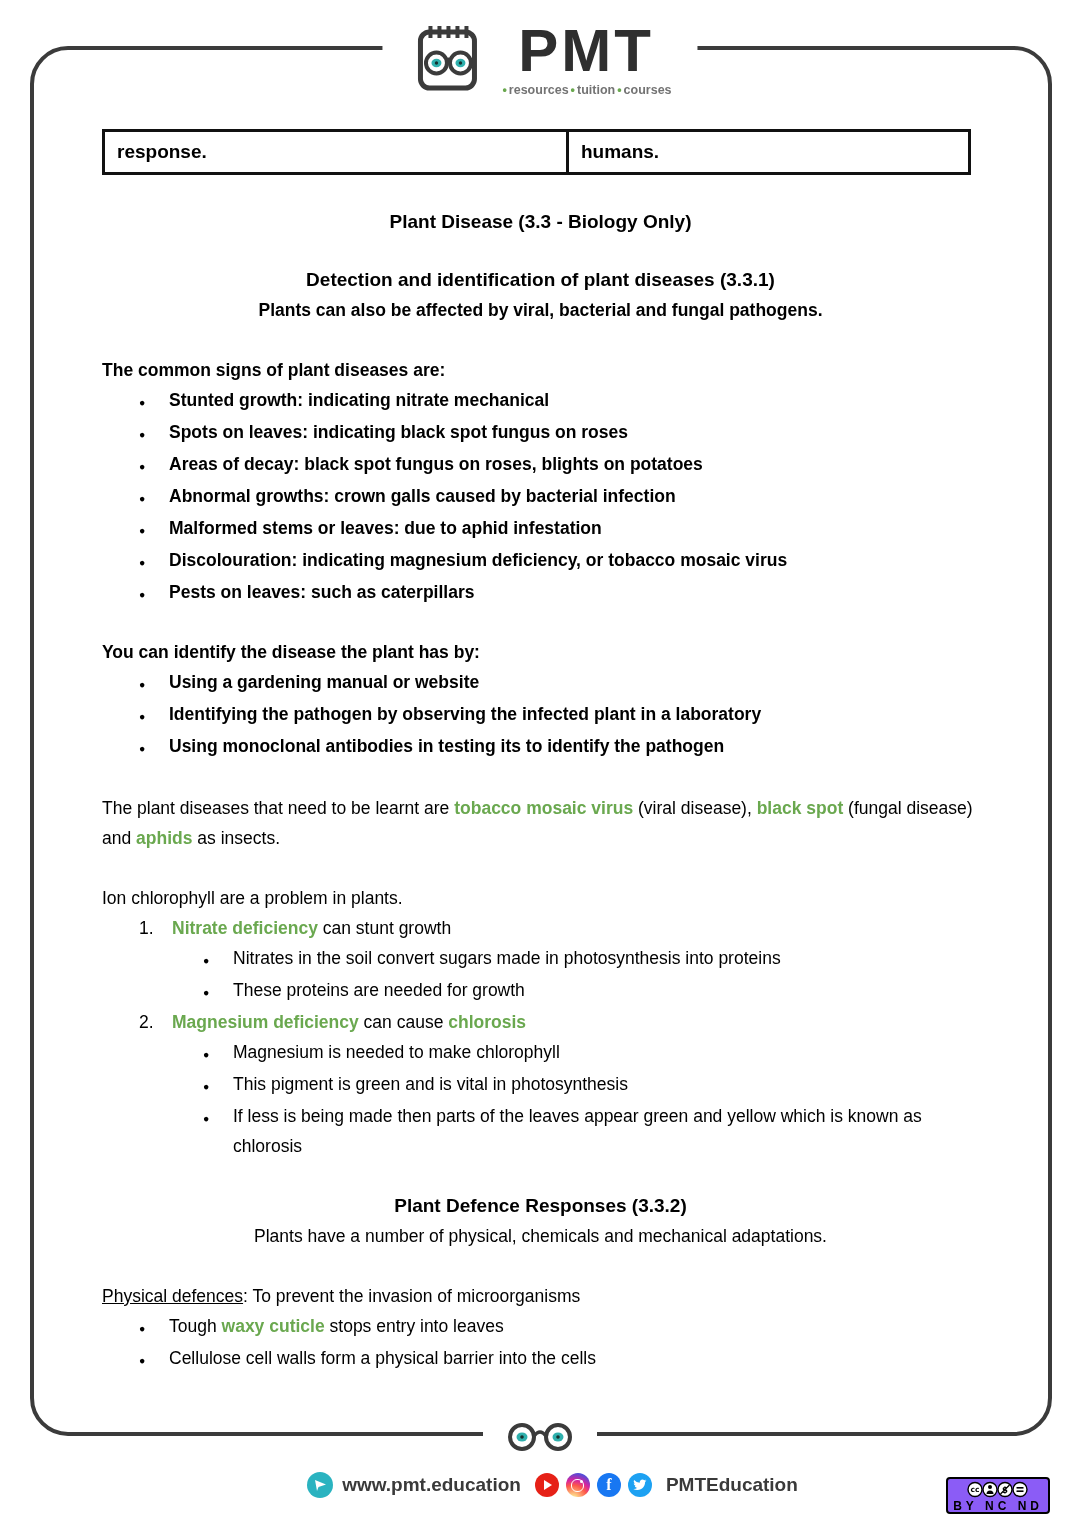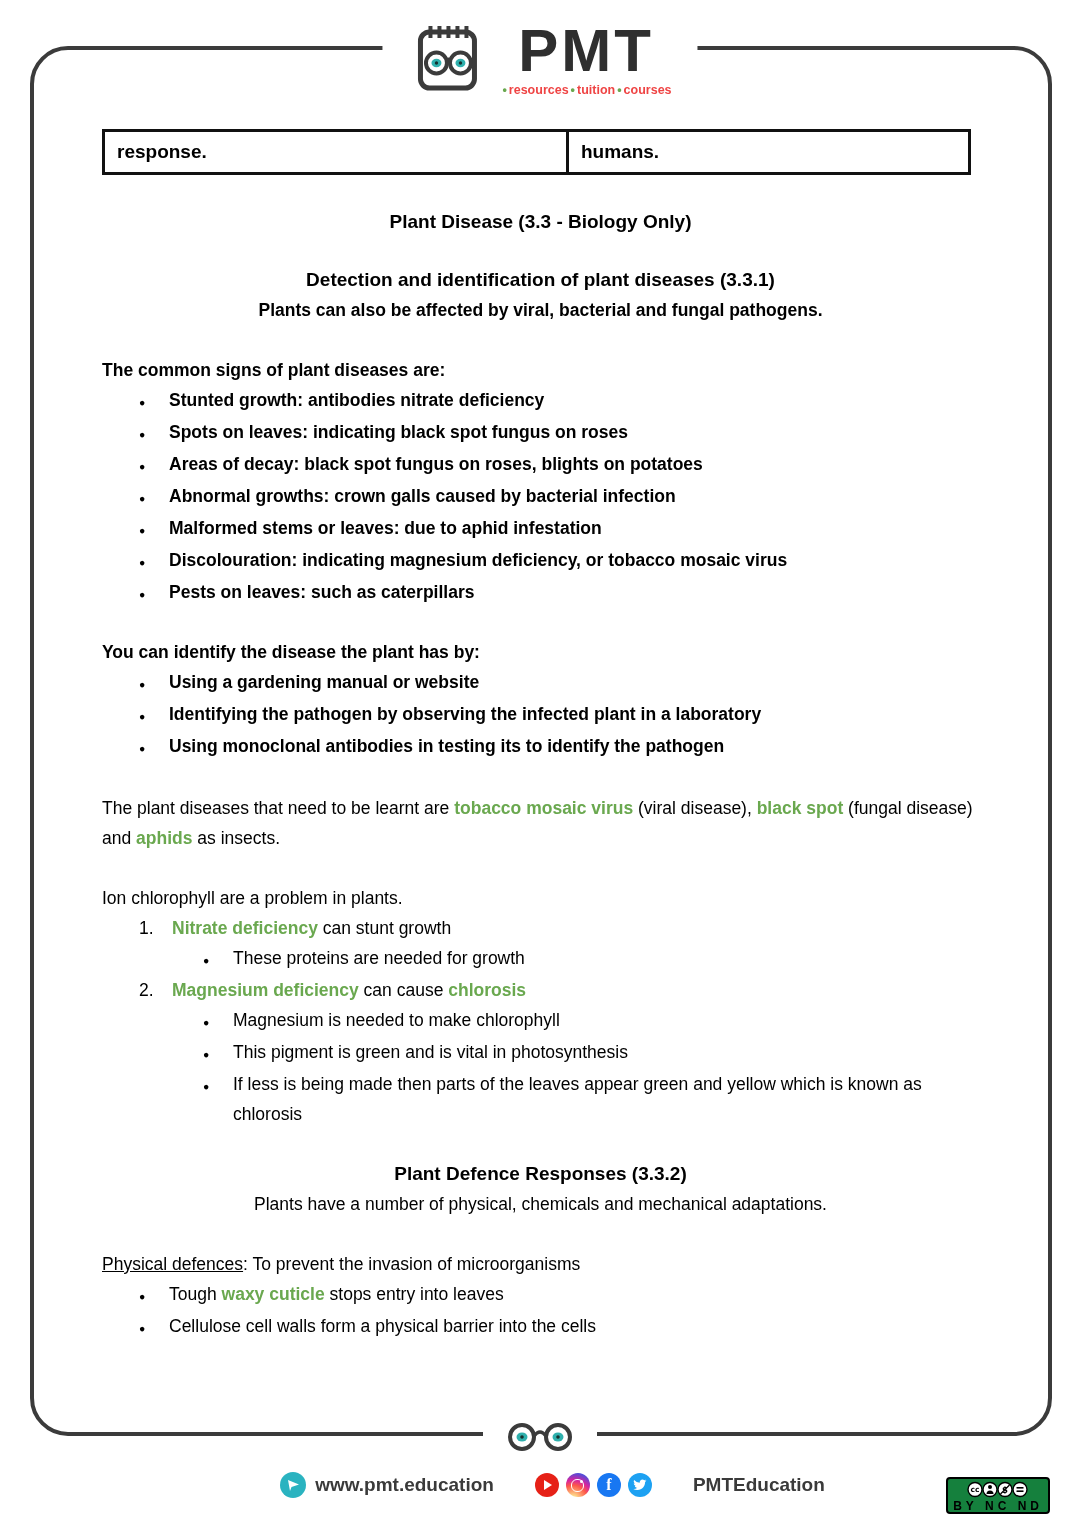--- a/index.html
+++ b/index.html
@@ -12,21 +12,21 @@
     position:absolute;left:30px;top:46px;width:1022px;height:1390px;
     border:4px solid #3b3b3b;border-radius:38px;box-sizing:border-box;
   }
   
   .logo{
     position:absolute;left:50%;top:16px;transform:translateX(-50%);
     display:flex;align-items:center;gap:12px;background:#fff;padding:0 26px;z-index:3;
   }
   .logo-right{display:flex;flex-direction:column;align-items:center;}
   .logo-title{font-size:60px;font-weight:700;color:#2f2f2f;letter-spacing:3px;line-height:1.05;}
-  .logo-tagline{display:flex;align-items:center;font-size:12.5px;font-weight:700;color:#ef4444;margin-top:1px;}
+  .logo-tagline{display:flex;align-items:center;font-size:12.5px;font-weight:700;color:#737373;margin-top:1px;}
   .tdot{color:#6aa84f;margin:0 2px;}
   .tdot::before{content:"•";}
   
   .top-table{position:absolute;left:102px;top:129px;width:869px;border-collapse:collapse;z-index:2;background:#fff;padding-left:8px;}
   .top-table td{border:3px solid #111;font-weight:700;font-size:19px;padding:9px 12px;}
   .top-table td:first-child{width:437px;}
   
   .content{position:absolute;left:102px;top:207px;width:877px;font-size:17.5px;line-height:30px;z-index:1;}
   .center{text-align:center;}
   .bold{font-weight:700;}
@@ -41,37 +41,37 @@
   .row .mk::before{content:"●";font-size:10.5px;}
   .row .mknum{flex:0 0 33px;}
   .row .tx{flex:1;}
   .l1{padding-left:37px;}
   .l2{padding-left:101px;}
   
   .bottom-glasses{position:absolute;left:50%;top:1419px;transform:translateX(-50%);background:#fff;padding:0 14px;z-index:3;line-height:0;}
   
   .footer{
     position:absolute;left:0;right:0;top:1472px;display:flex;justify-content:center;
-    align-items:center;gap:41px;font-size:19px;font-weight:700;color:#3a3a3a;z-index:2;padding-left:25px;
+    align-items:center;gap:14px;font-size:19px;font-weight:700;color:#3a3a3a;z-index:2;padding-left:25px;
   }
   .site{display:flex;align-items:center;gap:9px;cursor:pointer;}
   .socials{display:flex;align-items:center;gap:7px;}
   .soc{width:24px;height:24px;border-radius:50%;display:flex;align-items:center;justify-content:center;position:relative;cursor:pointer;}
   .yt{background:#e62117;}
   .yt::before{content:"";width:0;height:0;border-left:8px solid #fff;border-top:5px solid transparent;border-bottom:5px solid transparent;margin-left:2px;}
   .ig{background:radial-gradient(circle at 30% 110%,#fdf497 5%,#fd5949 45%,#d6249f 62%,#285aeb 92%);}
   .ig::before{content:"";position:absolute;inset:5.5px;border:1.8px solid #fff;border-radius:6px;}
   .ig::after{content:"";position:absolute;width:3px;height:3px;border-radius:50%;background:#fff;top:7px;right:7px;}
   .fb{background:#1877f2;}
   .fb::before{content:"f";color:#fff;font-weight:700;font-size:16px;font-family:"Liberation Serif",serif;}
   .tw{background:#1da1f2;}
   
   .cc-badge{
     position:absolute;right:30px;top:1477px;border:2px solid #000;border-radius:4px;
-    background:#15803d;padding:2px 5px 1px 5px;text-align:center;z-index:2;
+    background:#8b5cf6;padding:2px 5px 1px 5px;text-align:center;z-index:2;
   }
   .cc-text{font-size:12px;font-weight:700;letter-spacing:4px;color:#000;line-height:9px;}
 </style>
 </head>
 <body>
 
 <div class="border-box"></div>
 
 <header class="logo">
   <span class="logo-icon">
@@ -119,21 +119,21 @@
 
   <div class="mb2">
     <p class="center bold fs19">Detection and identification of plant diseases (3.3.1)</p>
     <p class="center bold">Plants can also be affected by viral, bacterial and fungal pathogens.</p>
   </div>
 
   <div class="mb">
     <p class="bold">The common signs of plant diseases are:</p>
     <div class="row l1 bold">
         <span class="mk"></span>
-        <span class="tx">Stunted growth: antibodies nitrate deficiency</span>
+        <span class="tx">Stunted growth: indicating nitrate mechanical</span>
       </div>
     <div class="row l1 bold">
         <span class="mk"></span>
         <span class="tx">Spots on leaves: indicating black spot fungus on roses</span>
       </div>
     <div class="row l1 bold">
         <span class="mk"></span>
         <span class="tx">Areas of decay: black spot fungus on roses, blights on potatoes</span>
       </div>
     <div class="row l1 bold">
@@ -171,20 +171,24 @@
   </div>
 
   <p class="mb2"><span>The plant diseases that need to be learnt are </span><span class="green">tobacco mosaic virus</span><span> (viral disease), </span><span class="green">black spot</span><span> (fungal disease) and </span><span class="green">aphids</span><span> as insects.</span></p>
 
   <div class="mb2">
     <p>Ion chlorophyll are a problem in plants.</p>
     <div class="row l1">
       <span class="mknum">1.</span>
       <span class="tx"><span class="green">Nitrate deficiency</span><span> can stunt growth</span></span>
     </div>
+    <div class="row l2">
+        <span class="mk"></span>
+        <span class="tx">Nitrates in the soil convert sugars made in photosynthesis into proteins</span>
+      </div>
     <div class="row l2">
         <span class="mk"></span>
         <span class="tx">These proteins are needed for growth</span>
       </div>
     <div class="row l1">
       <span class="mknum">2.</span>
       <span class="tx"><span class="green">Magnesium deficiency</span><span> can cause </span><span class="green">chlorosis</span></span>
     </div>
     <div class="row l2">
         <span class="mk"></span>

